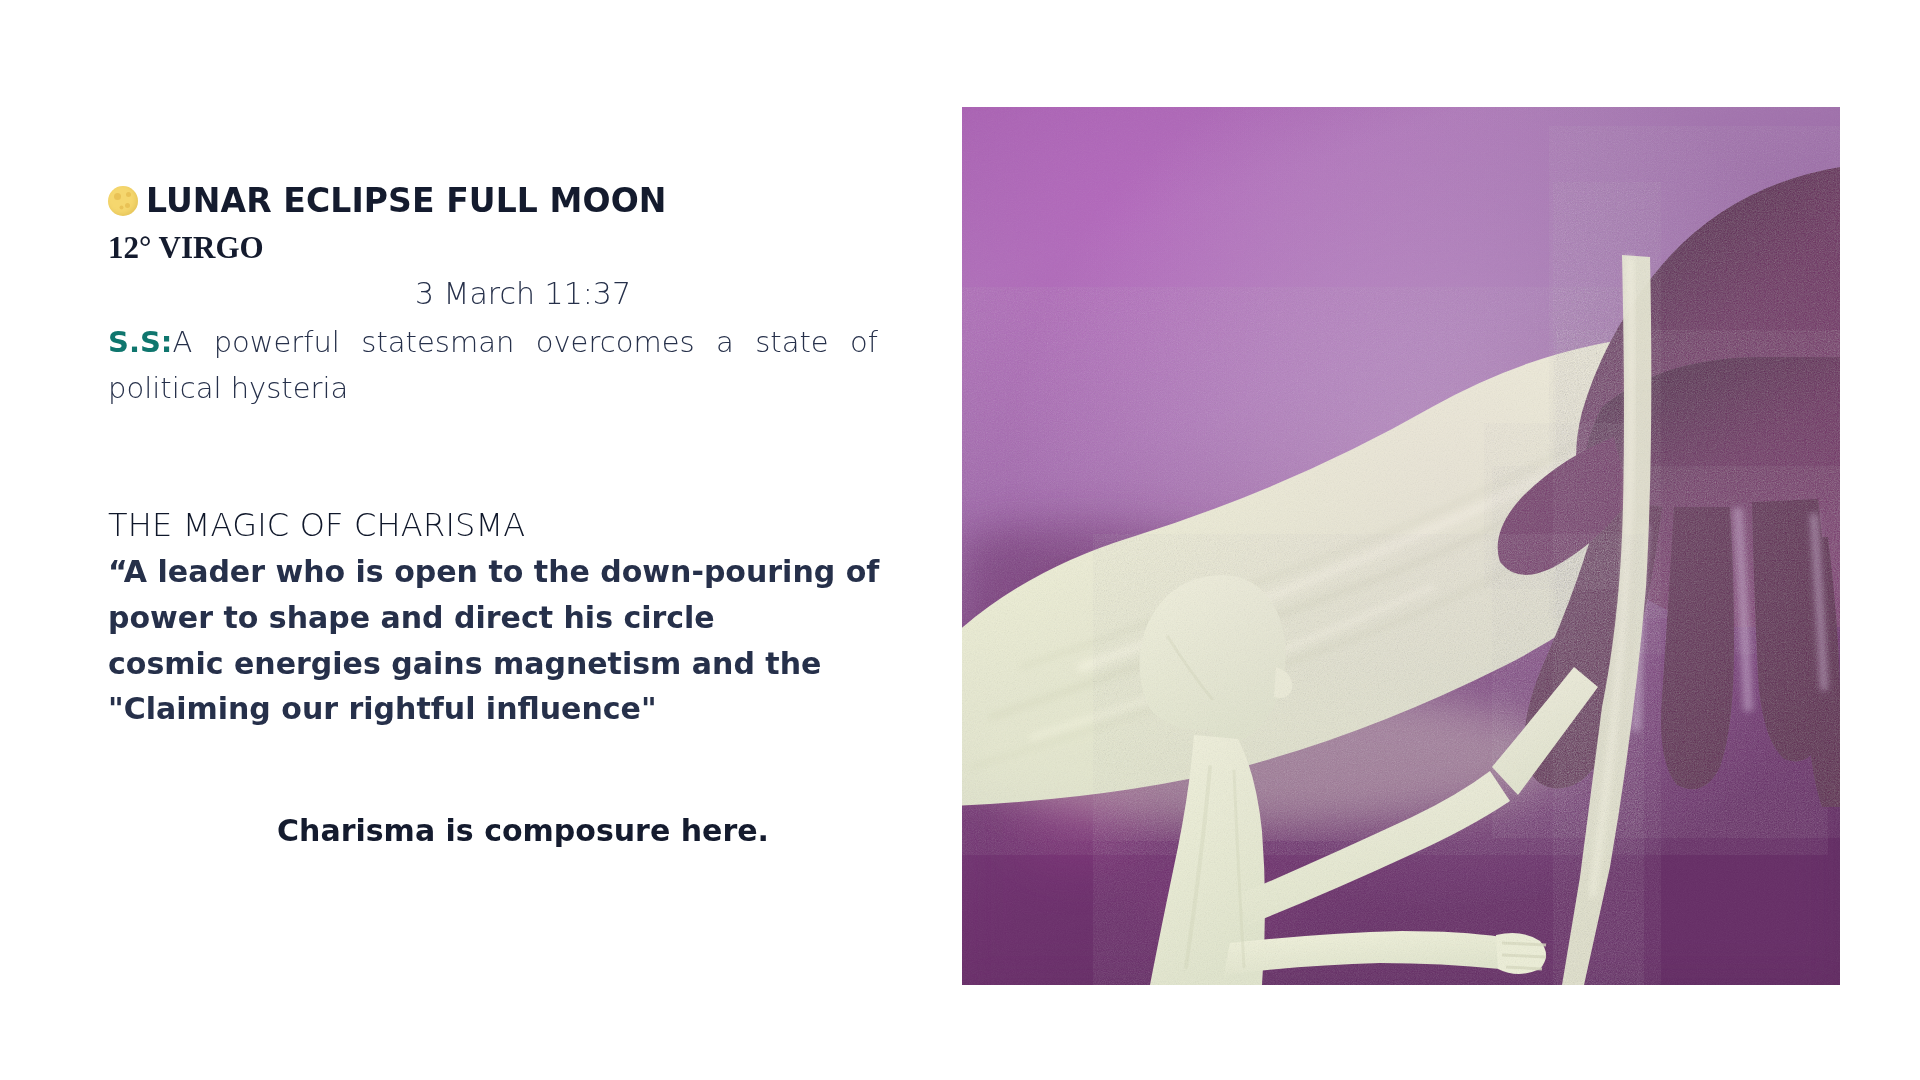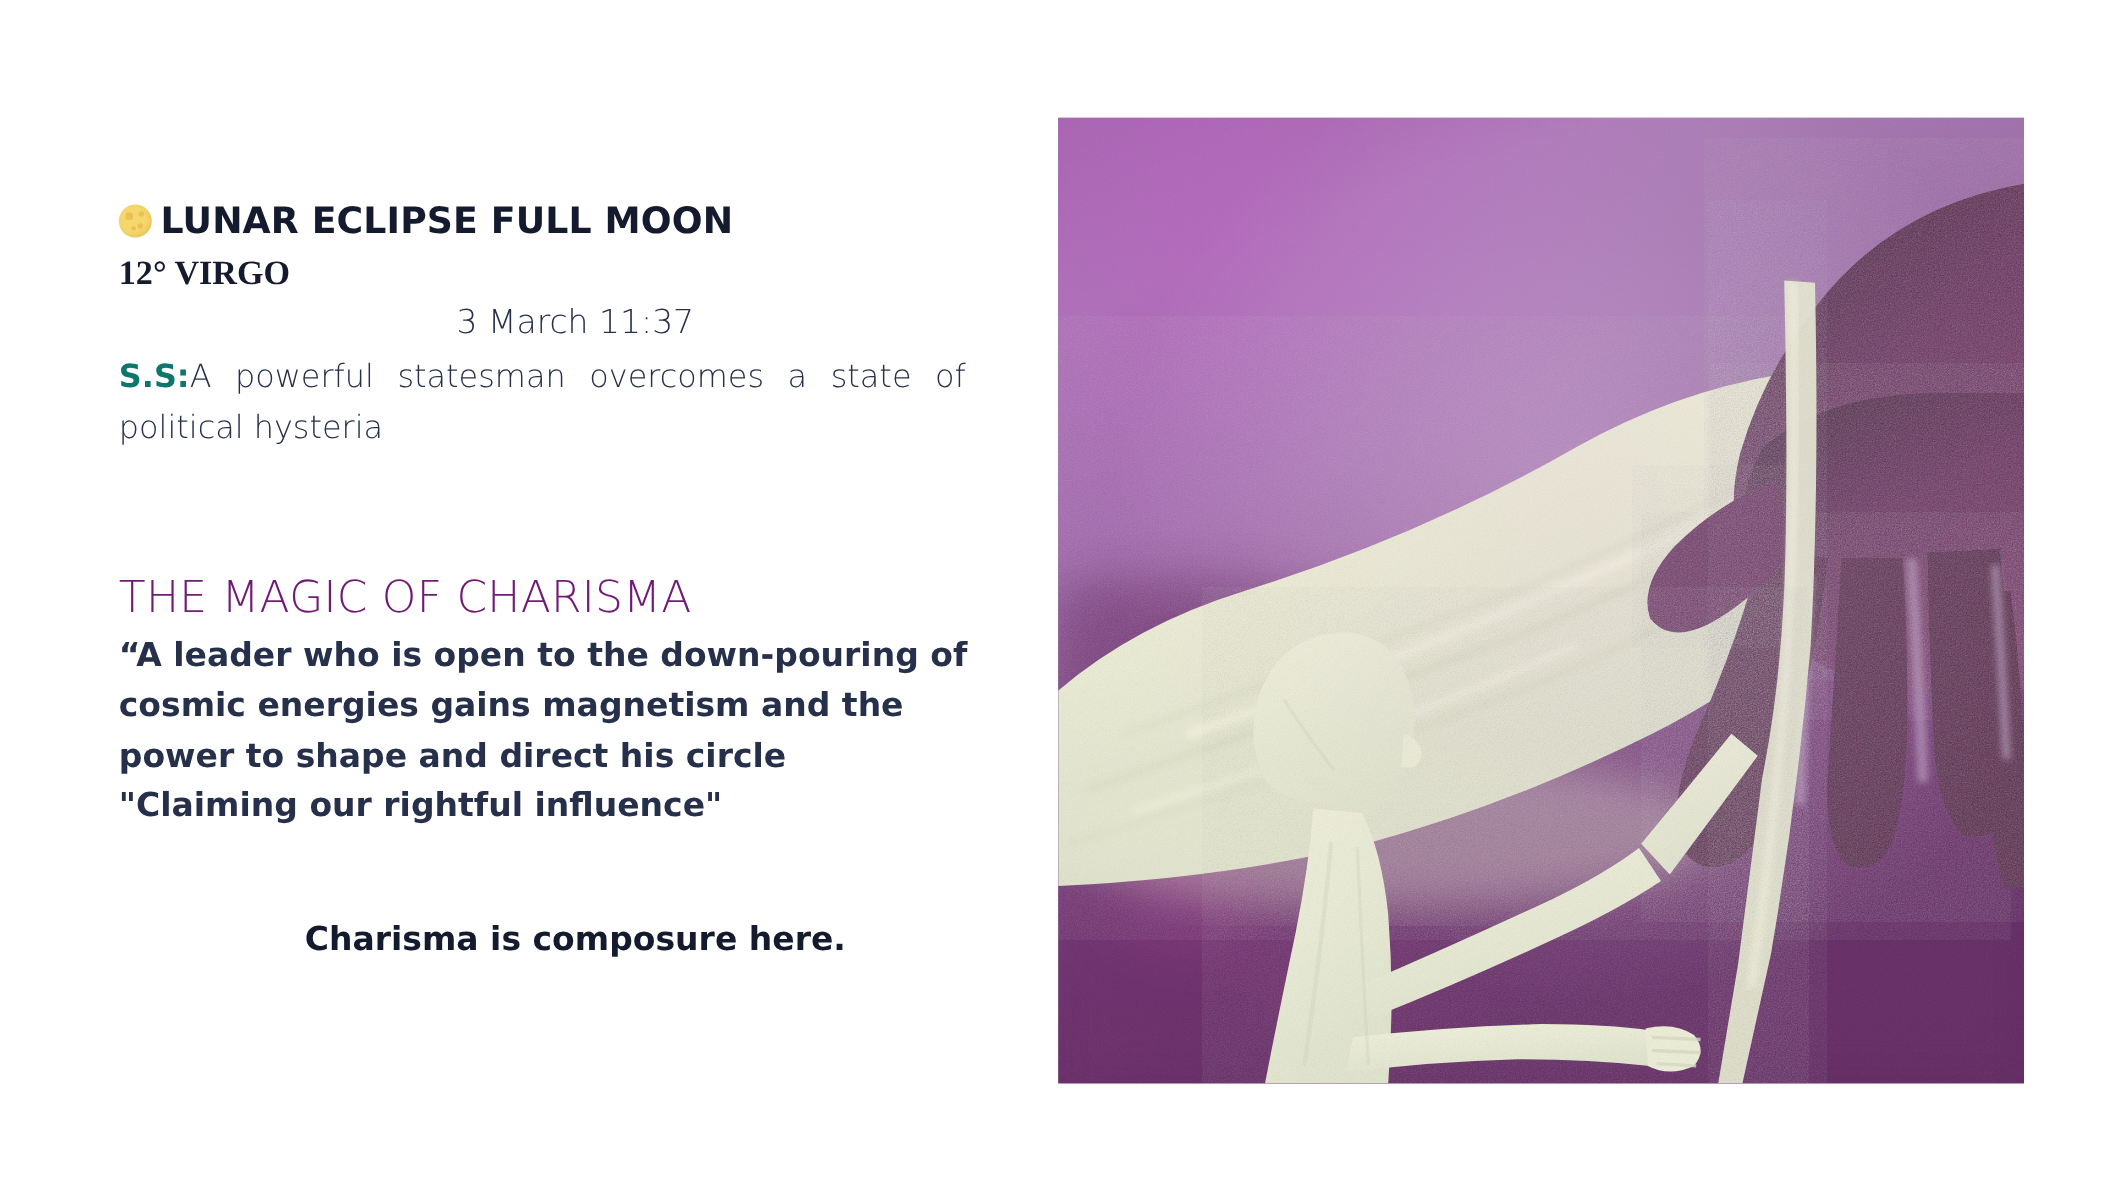--- a/index.html
+++ b/index.html
@@ -24,21 +24,21 @@
   }
 
   
   .text-column {
     position: absolute;
     left: 108px;
     top: 178px;
     width: 830px;
   }
 
-  .headline-block { margin-bottom: 16px; }
+  .headline-block { margin-bottom: 4px; }
 
   .headline {
     font-size: 33px;
     font-weight: 600;
     letter-spacing: 0.1px;
     line-height: 1.42;
     color: #141b2e;
     white-space: nowrap;
   }
 
@@ -101,25 +101,25 @@
     color: #0f766e;
   }
   .ss-text {
     font-weight: 300;
   }
 
   .gap-lg { height: 86px; }
   .gap-md { height: 78px; }
 
   .section-title {
-    font-size: 40px;
+    font-size: 32px;
     font-weight: 300;
     letter-spacing: 0.2px;
     line-height: 1.5;
-    color: #701a75;
+    color: #0f172a;
   }
 
   .quote-lines {
     font-size: 30px;
     font-weight: 700;
     line-height: 1.52;
     color: #26304a;
   }
   .quote-lines .qline { display: block; white-space: nowrap; }
 
@@ -157,22 +157,22 @@
       <div class="datetime">3 March 11:37</div>
       <div class="ss-block"><span class="ss-label">S.S:</span><span class="ss-text">A powerful statesman overcomes a state of political hysteria</span></div>
     </div>
 
     <div class="gap-lg"></div>
 
     <div>
       <div class="section-title">THE MAGIC OF CHARISMA</div>
       <div class="quote-lines">
         <span class="qline">“A leader who is open to the down-pouring of</span>
+        <span class="qline">power to shape and direct his circle</span>
         <span class="qline">cosmic energies gains magnetism and the</span>
-        <span class="qline">power to shape and direct his circle</span>
         <span class="qline">"Claiming our rightful influence"</span>
       </div>
     </div>
 
     <div class="gap-md"></div>
 
     <div class="closing">Charisma is composure here.</div>
 
   </div>
 

